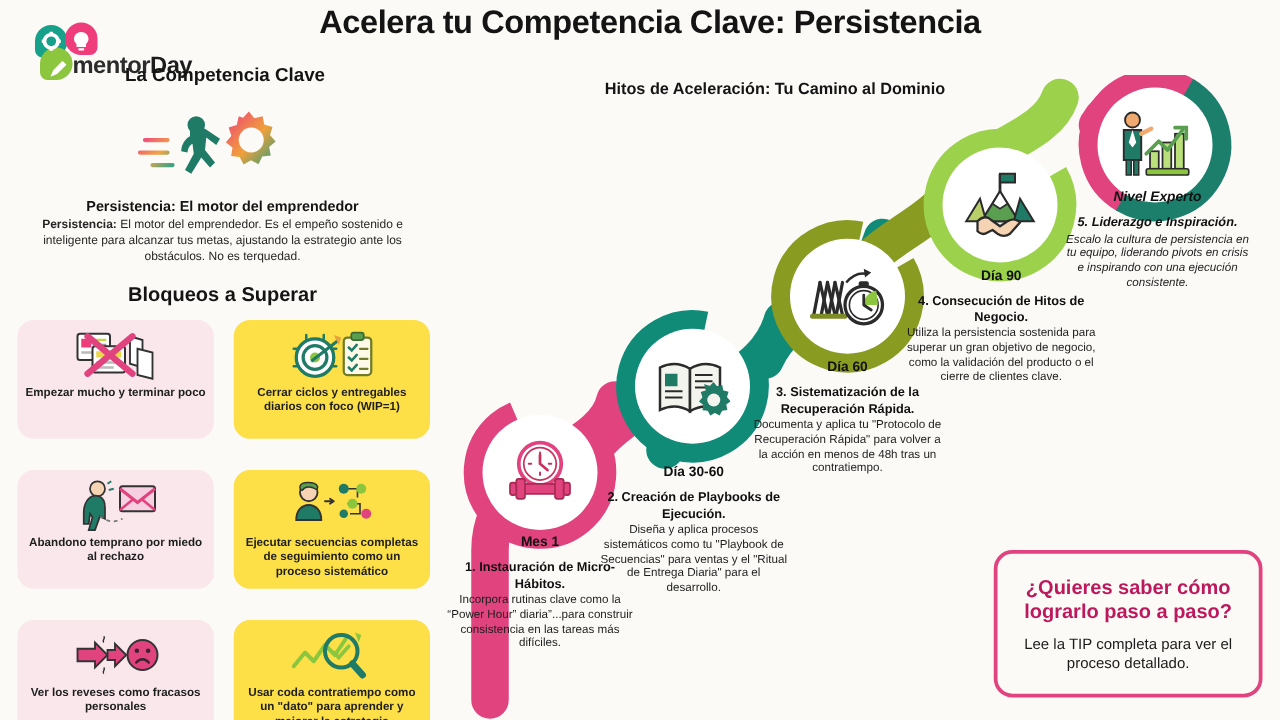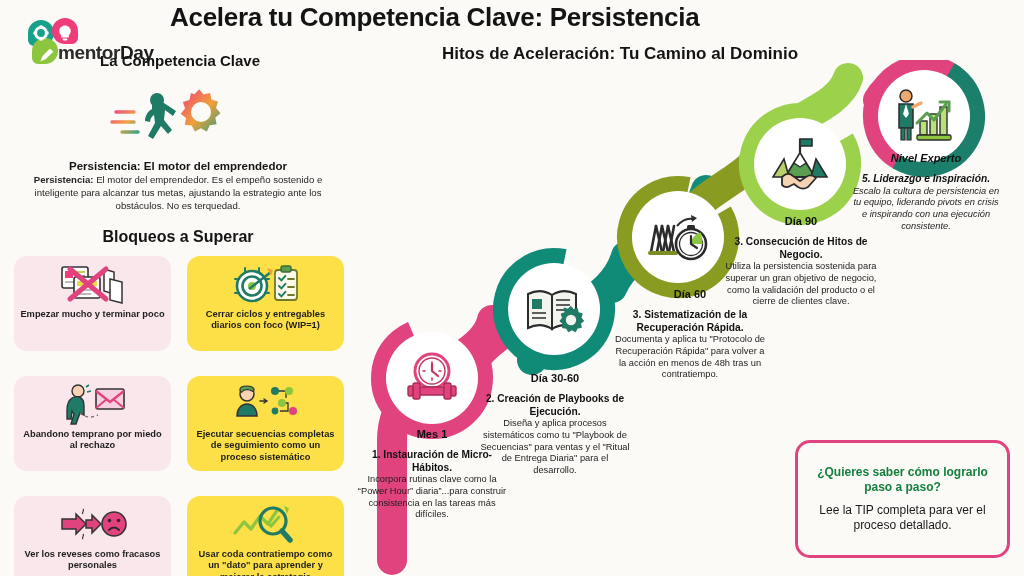--- a/index.html
+++ b/index.html
@@ -19,30 +19,30 @@
   .logo .b3 { width: 26px; height: 26px; left: 20px; top: 18px; background: #8cc63f; border-radius: 50% 50% 50% 6px; }
   .logo svg { position: absolute; }
   .logo .word {
     position: absolute; left: 46px; top: 22px;
     font-size: 19px; font-weight: 700; color: #2b2b2b; letter-spacing: -0.4px;
   }
   .logo .word .day { color: #1c1c1c; }
 
   
   .main-title {
-    position: absolute; left: 170px; top: 2px; width: 700px; text-align: left;
+    position: absolute; left: 170px; top: 2px; width: 700px; text-align: center;
     font-size: 26px; font-weight: 800; color: #141414; letter-spacing: -0.3px;
   }
   .col-title-left {
     position: absolute; left: 25px; top: 52px; width: 310px; text-align: center;
     font-size: 15px; font-weight: 800; color: #141414;
   }
   .col-title-right {
-    position: absolute; left: 360px; top: 44px; width: 520px; text-align: center;
-    font-size: 17px; font-weight: 800; color: #141414;
+    position: absolute; left: 360px; top: 63px; width: 520px; text-align: center;
+    font-size: 13px; font-weight: 800; color: #141414;
   }
 
   
   .hero-art { position: absolute; left: 110px; top: 78px; width: 130px; height: 78px; }
   .hero-h {
     position: absolute; left: 18px; top: 160px; width: 320px; text-align: center;
     font-size: 11.5px; font-weight: 800; color: #141414;
   }
   .hero-p {
     position: absolute; left: 22px; top: 174px; width: 312px; text-align: center;
@@ -79,32 +79,32 @@
   .node.n4 { left: 404px; top: 58px;  }
   .node.n5 { left: 528px; top: 10px;  }
 
   .mstone { position: absolute; width: 152px; text-align: center; }
   .mstone .day { font-size: 11px; font-weight: 800; color: #101010; margin-bottom: 9px; }
   .mstone .h   { font-size: 10.2px; font-weight: 800; color: #101010; line-height: 1.24; }
   .mstone .p   { font-size: 9.3px; color: #1d1d1d; line-height: 1.26; font-weight: 500; }
 
   .m1 { left: 6px;   top: 368px; }
   .m2 { left: 129px; top: 312px; }
-  .m3 { left: 264px; top: 228px; }
+  .m3 { left: 252px; top: 228px; }
   .m4 { left: 375px; top: 155px; }
   .m5 { left: 500px; top: 92px; font-style: italic;  }
 
   
   .cta {
     position: absolute; left: 795px; top: 440px; width: 215px; height: 118px;
     border: 3px solid #e0437e; border-radius: 15px; background: #fbfaf7;
     display: flex; flex-direction: column; align-items: center;
     justify-content: center; padding: 6px 10px;
   }
-  .cta .h { font-size: 12px; font-weight: 800; color: #15803d;
+  .cta .h { font-size: 16px; font-weight: 800; color: #be185d;
             text-align: center; line-height: 1.2; }
   .cta .p { font-size: 12px; color: #1a1a1a; text-align: center;
             line-height: 1.22; margin-top: 9px; font-weight: 500; }
 </style>
 </head>
 <body>
 
 <div id="page">
 
   <div class="logo">
@@ -381,21 +381,21 @@
     </div>
 
     <div class="mstone m3">
       <div class="day">Día 60</div>
       <div class="h">3. Sistematización de la Recuperación Rápida.</div>
       <div class="p">Documenta y aplica tu "Protocolo de Recuperación Rápida" para volver a la acción en menos de 48h tras un contratiempo.</div>
     </div>
 
     <div class="mstone m4">
       <div class="day">Día 90</div>
-      <div class="h">3. Consecución de Hitos de Negocio.</div>
+      <div class="h">4. Consecución de Hitos de Negocio.</div>
       <div class="p">Utiliza la persistencia sostenida para superar un gran objetivo de negocio, como la validación del producto o el cierre de clientes clave.</div>
     </div>
 
     <div class="mstone m5">
       <div class="day">Nivel Experto</div>
       <div class="h">5. Liderazgo e Inspiración.</div>
       <div class="p">Escalo la cultura de persistencia en tu equipo, liderando pivots en crisis e inspirando con una ejecución consistente.</div>
     </div>
   </div>
 

